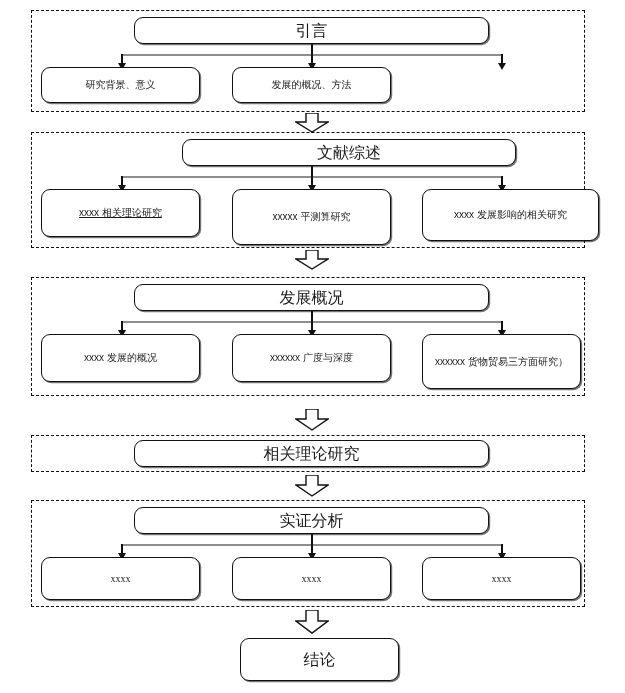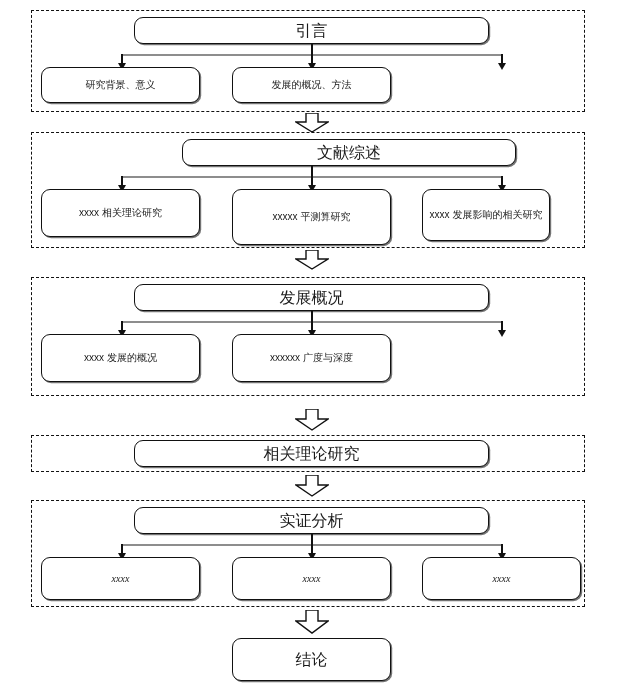--- a/index.html
+++ b/index.html
@@ -47,21 +47,20 @@
     width: 100%;
   }
   .head-node {
     font-size: 16px;
   }
   .leaf-node {
     font-size: 10px;
   }
   .latin {
     font-family: "Liberation Serif", "DejaVu Serif", serif;
-    font-style: italic;
   }
 
   
   .vline {
     position: absolute;
     width: 1.6px;
     background: #111111;
   }
   .hline {
     position: absolute;
@@ -126,27 +125,27 @@
 
   <div class="vline" style="left:311px; top:166px; height:11px;"></div>
   <div class="hline" style="left:121px; top:176px; width:381px;"></div>
   <div class="vline" style="left:121px; top:176px; height:11px;"></div>
   <div class="vline" style="left:311px; top:176px; height:11px;"></div>
   <div class="vline" style="left:501px; top:176px; height:11px;"></div>
   <div class="arrowhead" style="left:118px; top:185px;"></div>
   <div class="arrowhead" style="left:308px; top:185px;"></div>
   <div class="arrowhead" style="left:498px; top:185px;"></div>
 
-  <div class="node leaf-node" style="left:41px; top:189px; width:159px; height:48px;">
+  <div class="node leaf-node" style="left:41px; top:189px; width:159px; height:48px;text-decoration:underline;">
     <span class="node-label">xxxx 相关理论研究</span>
   </div>
   <div class="node leaf-node" style="left:232px; top:189px; width:159px; height:56px;">
     <span class="node-label">xxxxx 平测算研究</span>
   </div>
-  <div class="node leaf-node" style="left:422px; top:189px; width:128px; height:52px;">
+  <div class="node leaf-node" style="left:422px; top:189px; width:177px; height:52px;">
     <span class="node-label">xxxx 发展影响的相关研究</span>
   </div>
 
   <div class="block-arrow" style="left:295px; top:250px;">
     <svg width="34" height="20" viewBox="0 0 34 20">
       <polygon points="11,0 23,0 23,9 33,9 17,19 1,9 11,9" fill="#ffffff" stroke="#111111" stroke-width="1.4" stroke-linejoin="miter"></polygon>
     </svg>
   </div>
 
   <div class="group" style="left:31px; top:277px; width:554px; height:119px;"></div>
@@ -163,20 +162,23 @@
   <div class="arrowhead" style="left:118px; top:330px;"></div>
   <div class="arrowhead" style="left:308px; top:330px;"></div>
   <div class="arrowhead" style="left:498px; top:330px;"></div>
 
   <div class="node leaf-node" style="left:41px; top:334px; width:159px; height:48px;">
     <span class="node-label">xxxx 发展的概况</span>
   </div>
   <div class="node leaf-node" style="left:232px; top:334px; width:159px; height:48px;">
     <span class="node-label">xxxxxx 广度与深度</span>
   </div>
+  <div class="node leaf-node" style="left:422px; top:334px; width:159px; height:55px;">
+    <span class="node-label">xxxxxx 货物贸易三方面研究）</span>
+  </div>
 
   <div class="block-arrow" style="left:295px; top:409px;">
     <svg width="34" height="22" viewBox="0 0 34 22">
       <polygon points="11,0 23,0 23,10 33,10 17,21 1,10 11,10" fill="#ffffff" stroke="#111111" stroke-width="1.4" stroke-linejoin="miter"></polygon>
     </svg>
   </div>
 
   <div class="group" style="left:31px; top:435px; width:554px; height:37px;"></div>
 
   <div class="node head-node" style="left:134px; top:440px; width:355px; height:27px;">
@@ -213,17 +215,17 @@
   <div class="node leaf-node latin" style="left:422px; top:557px; width:159px; height:43px;">
     <span class="node-label">xxxx</span>
   </div>
 
   <div class="block-arrow" style="left:295px; top:610px;">
     <svg width="34" height="24" viewBox="0 0 34 24">
       <polygon points="11,0 23,0 23,11 33,11 17,23 1,11 11,11" fill="#ffffff" stroke="#111111" stroke-width="1.4" stroke-linejoin="miter"></polygon>
     </svg>
   </div>
 
-  <div class="node head-node" style="left:232px; top:638px; width:159px; height:43px;">
+  <div class="node head-node" style="left:240px; top:638px; width:159px; height:43px;">
     <span class="node-label">结论</span>
   </div>
 
 </div>
 
 </body></html>

